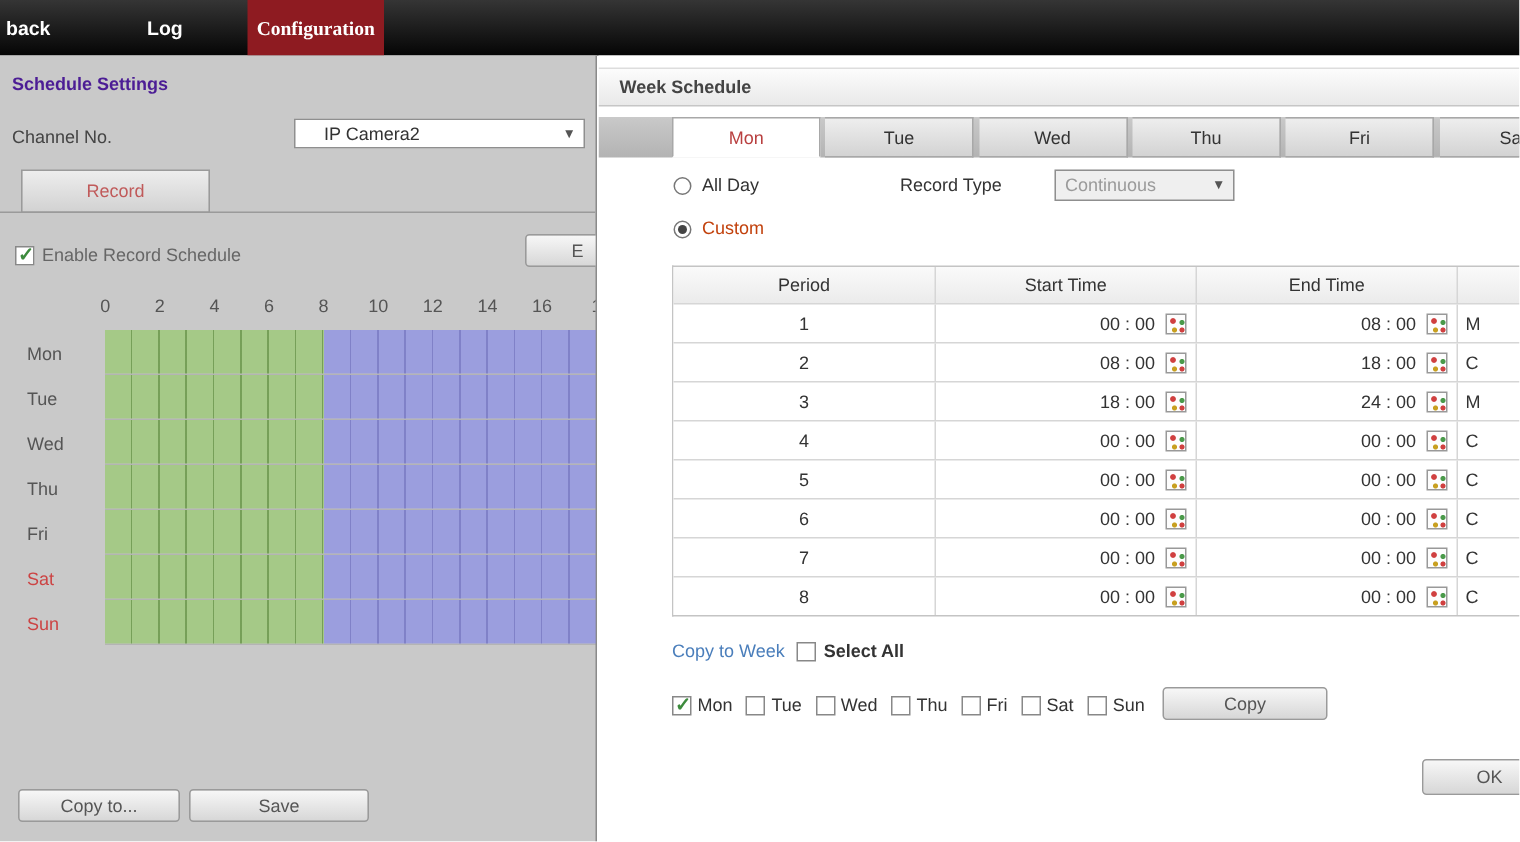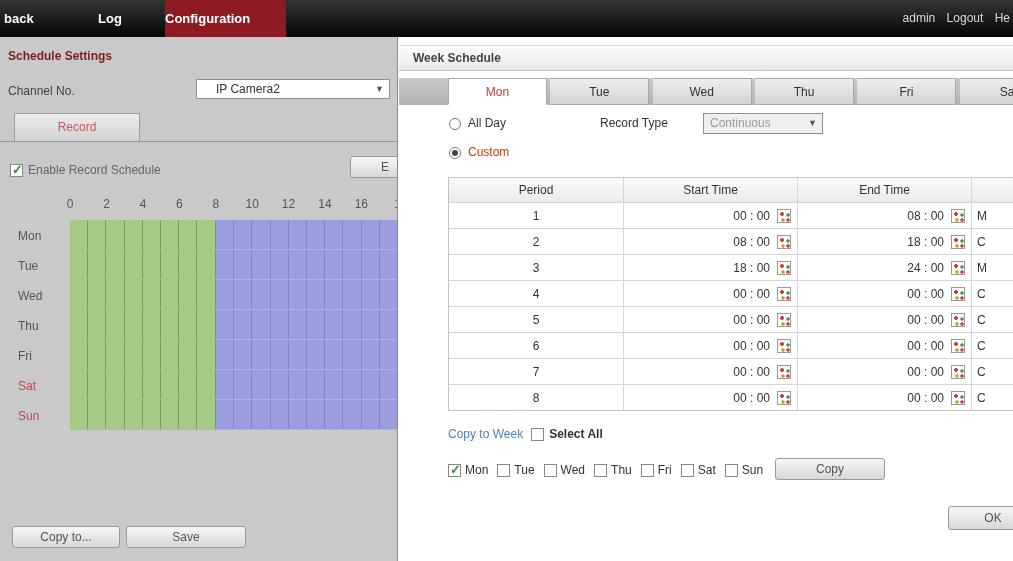--- a/index.html
+++ b/index.html
@@ -11,21 +11,21 @@
     color: #333;
     background: #fff;
   }
   
   .topbar { position:absolute; top:0; left:0; right:0; height:37px;
             background: linear-gradient(#353535, #050505); }
   .topbar-tab { position:absolute; top:0; height:37px; line-height:37px;
                 color:#fff; font-weight:bold; font-size:13px; cursor:pointer; }
   .tab-back { left:4px; }
   .tab-log  { left:98px; }
-  .tab-config { left:165px; width:121px; background:#8e1b21; }
+  .tab-config { left:165px; width:91px; text-align:center; background:#8e1b21;font-family:Liberation Serif, serif; }
   .topbar-right { position:absolute; right:3px; top:0; height:37px; line-height:37px;
                   color:#d8d8d8; font-size:12px; }
   .topbar-right span { margin-left:8px; }
   
   .btn { background: linear-gradient(#f7f7f7,#d7d7d7); border:1px solid #9a9a9a;
          border-radius:3px; color:#555; text-align:center; font-size:12px;
          position:absolute; cursor:pointer; }
   .select { position:absolute; background:#fff; border:1px solid #8f8f8f;
             line-height:18px; padding-left:6px; color:#333; cursor:pointer; }
   .select .arrow { position:absolute; right:2px; top:2px; width:15px; height:14px;
@@ -35,21 +35,21 @@
               display:inline-block; position:relative; flex:0 0 13px; cursor:pointer; }
   .checkbox.checked::after { content:"✓"; position:absolute; left:1px; top:-3px;
               color:#3d8b3d; font-size:13px; font-weight:bold; }
   .radio { width:12px; height:12px; border:1px solid #777; border-radius:50%;
            background:#fff; display:inline-block; position:relative; cursor:pointer; }
   .radio.checked::after { content:""; position:absolute; left:2px; top:2px;
            width:6px; height:6px; border-radius:50%; background:#444; }
   
   .left-panel { position:absolute; top:37px; left:0; width:398px; bottom:0;
                 background:#c9c9c9; border-right:1px solid #8a8a8a; overflow:hidden; }
-  .lp-title { position:absolute; top:12px; left:8px; font-weight:bold; color:#7f1d1d;text-align:center; }
+  .lp-title { position:absolute; top:12px; left:8px; font-weight:bold; color:#4c1d95;text-align:center; }
   .lp-channel-label { position:absolute; top:47px; left:8px; color:#444; }
   .lp-select { top:42px; left:196px; width:194px; height:20px;padding-left:19px; }
   .lp-record-tab { position:absolute; top:76px; left:14px; width:126px; height:29px;
                    background:linear-gradient(#ededed,#d2d2d2); border:1px solid #9a9a9a;
                    text-align:center; line-height:27px; color:#c05a5a; cursor:pointer; }
   .lp-rule { position:absolute; top:104px; left:0; right:0; border-top:1px solid #9a9a9a; }
   .lp-enable-cb { position:absolute; top:127px; left:10px; }
   .lp-enable-label { position:absolute; top:126px; left:28px; color:#666; }
   .lp-edit-btn { top:119px; left:350px; width:70px; height:22px; line-height:20px; }
   .hour-labels { position:absolute; top:160px; left:52px; width:366px; display:flex; }
@@ -117,25 +117,20 @@
   .rp-copy-btn { top:421px; left:376px; width:110px; height:22px; line-height:20px; }
   .rp-ok-btn { top:469px; left:549px; width:90px; height:24px; line-height:22px; }
 </style>
 </head>
 <body>
 
 <div class="topbar">
   <div class="topbar-tab tab-back">back</div>
   <div class="topbar-tab tab-log">Log</div>
   <div class="topbar-tab tab-config">Configuration</div>
-  <div class="topbar-right">
-    <span>admin</span>
-    <span>Logout</span>
-    <span>He</span>
-  </div>
 </div>
 
 <div class="left-panel">
   <div class="lp-title">Schedule Settings</div>
 
   <div class="lp-channel-label">Channel No.</div>
   <div class="select lp-select">
     <span>IP Camera2</span>
     <span class="arrow">▼</span>
   </div>

